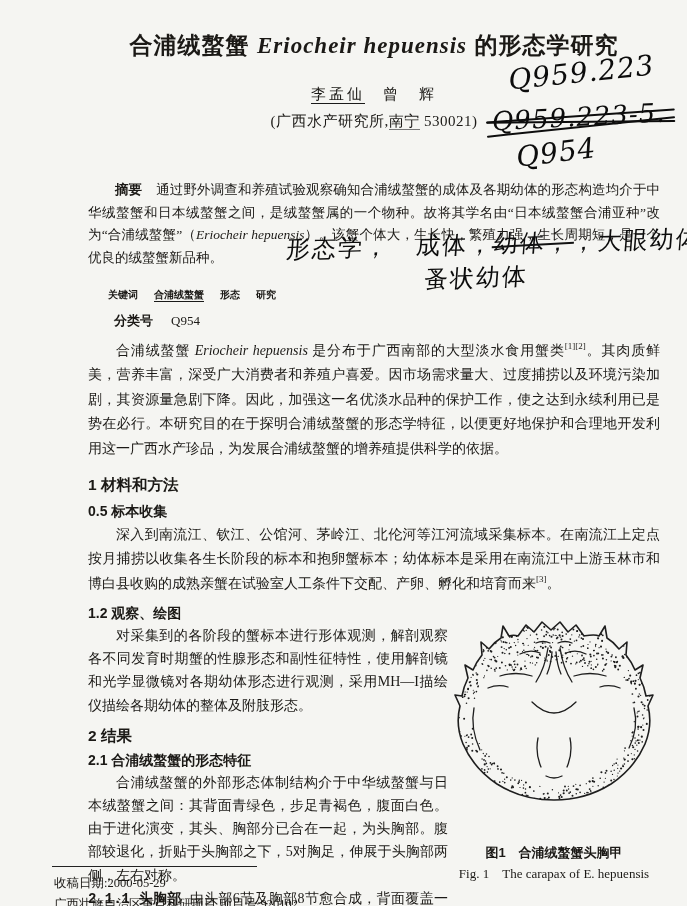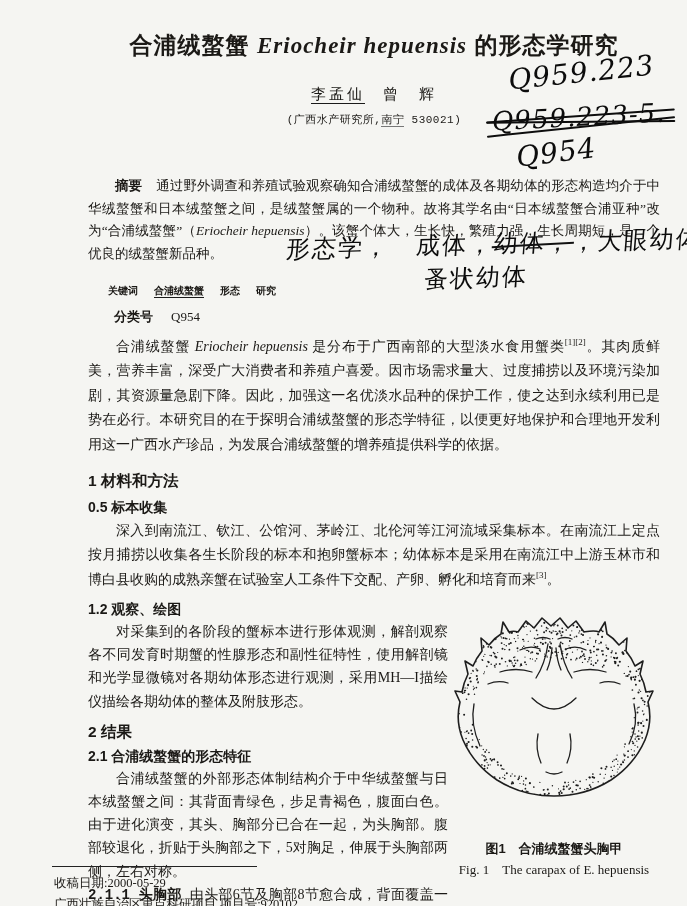--- a/index.html
+++ b/index.html
@@ -12,21 +12,21 @@
 
   
   .title{
     margin:4px 0 0;text-align:center;font-weight:bold;font-size:23px;
     font-family:"Liberation Sans",sans-serif;letter-spacing:1px;line-height:34px;
   }
   .title .latin{font-family:"Liberation Serif",serif;font-style:italic;}
   .authors{text-align:center;margin-top:22px;font-size:15px;letter-spacing:3px;}
   .author-underline{border-bottom:1.5px solid #1a1a1a;padding-bottom:1px;}
   .author-gap{display:inline-block;width:18px;}
-  .affiliation{text-align:center;margin-top:8px;font-size:11px;letter-spacing:0.5px;font-family:Liberation Mono, monospace;}
+  .affiliation{text-align:center;margin-top:8px;font-size:15px;letter-spacing:0.5px;}
   .nn-underline{border-bottom:1px solid #777;}
 
   
   .abstract{margin-top:48px;font-size:13.5px;line-height:22.5px;text-align:justify;text-indent:2em;}
   .inline-label{font-family:"Liberation Sans",sans-serif;font-weight:bold;margin-right:14px;}
   .abstract .latin,.intro .latin{font-style:italic;}
   .kw-row{font-size:10px;line-height:24px;text-indent:2em;font-family:"Liberation Sans",sans-serif;margin-top:2px;}
   .kw{font-weight:bold;margin-right:16px;}
   .kw-main{border-bottom:1.5px solid #1a1a1a;padding-bottom:1px;}
   .class-row{font-size:13px;line-height:24px;text-indent:2em;margin-top:2px;}

